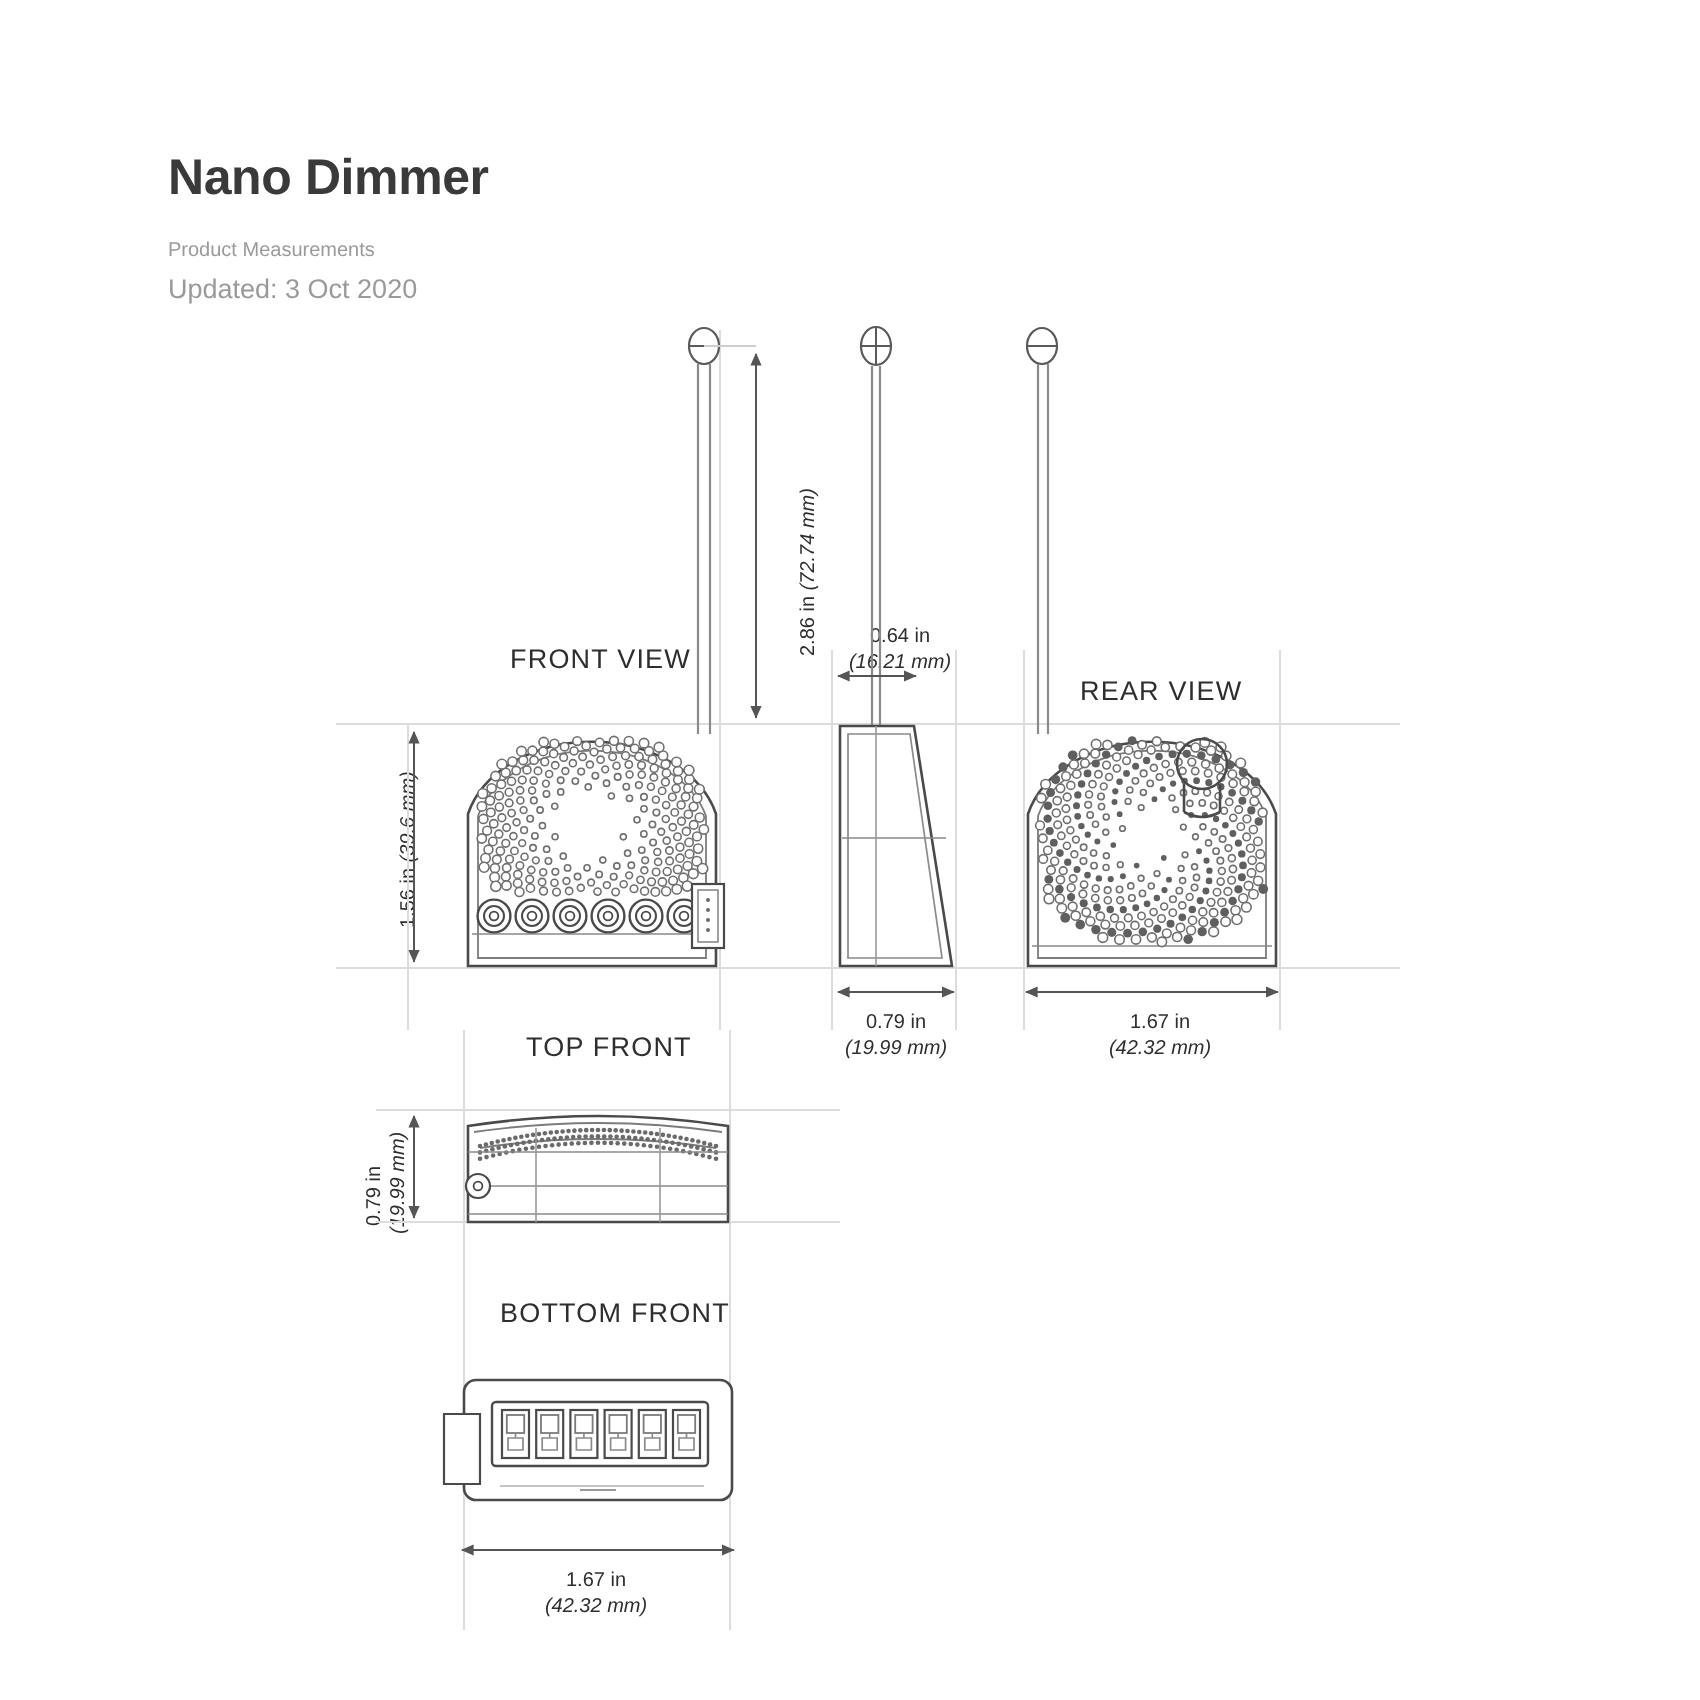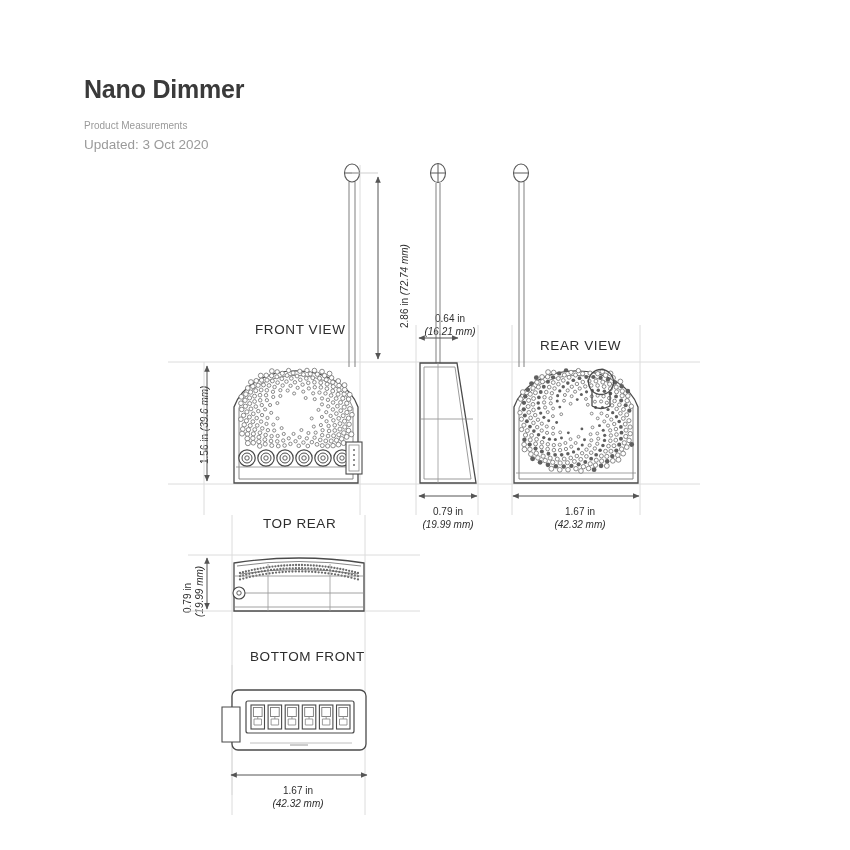--- a/index.html
+++ b/index.html
@@ -46,21 +46,21 @@
 <body>
 
 <div id="stage">
 
   <div class="title">Nano Dimmer</div>
   <div class="subtitle">Product Measurements</div>
   <div class="subtitle2">Updated:  3 Oct 2020</div>
 
   <div class="viewlabel" style="left:255px;top:307px;">FRONT VIEW</div>
   <div class="viewlabel" style="left:540px;top:323px;">REAR VIEW</div>
-  <div class="viewlabel" style="left:263px;top:501px;">TOP REAR</div>
+  <div class="viewlabel" style="left:263px;top:501px;">TOP FRONT</div>
   <div class="viewlabel" style="left:250px;top:634px;">BOTTOM FRONT</div>
 
   <div class="dim" style="left:405px;top:298px;width:90px;">
     <span>0.64 in</span><br>
     <span class="mm">(16.21 mm)</span>
   </div>
 
   <div class="dim" style="left:403px;top:491px;width:90px;">
     <span>0.79 in</span><br>
     <span class="mm">(19.99 mm)</span>

